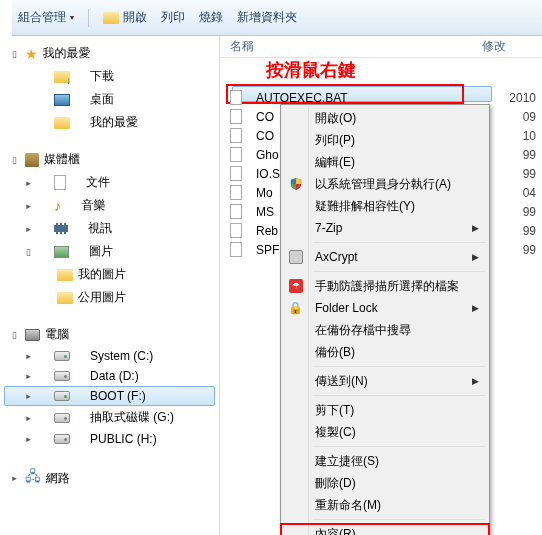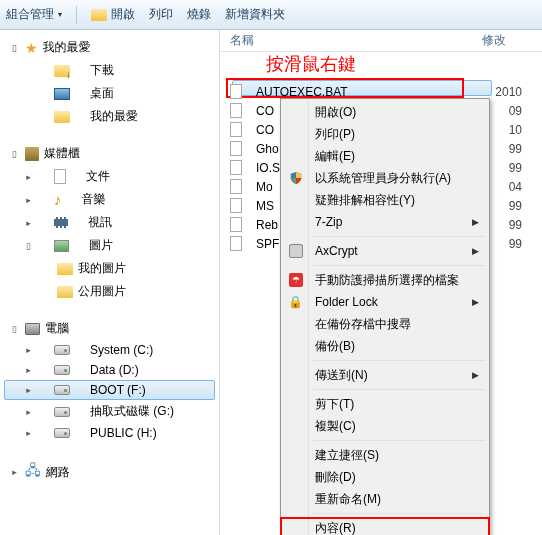--- a/index.html
+++ b/index.html
@@ -1,41 +1,41 @@
 <!DOCTYPE html>
 <html><head>
 <meta charset="utf-8">
 <style>
 * { margin: 0; padding: 0; box-sizing: border-box; font-family: "Microsoft JhengHei", "Segoe UI", sans-serif; font-size: 12px; }
 body { background: #fff; width: 542px; height: 535px; overflow: hidden; position: relative; }
 
-.toolbar { height: 30px; background: linear-gradient(#f7fbff, #dce9f5); border-bottom: 1px solid #b8c9d9; display: flex; align-items: center; padding: 0 6px; gap: 14px; color: #1a3b5d; }
+.toolbar { height: 36px; background: linear-gradient(#f7fbff, #dce9f5); border-bottom: 1px solid #b8c9d9; display: flex; align-items: center; padding: 0 6px; gap: 14px; color: #1a3b5d; margin-left: 12px; }
 .toolbar .item { display: flex; align-items: center; gap: 4px; cursor: default; }
 .toolbar .sep { width: 1px; height: 18px; background: #b8c9d9; }
 
 .main { display: flex; height: calc(100% - 30px); }
 .sidebar { width: 220px; border-right: 1px solid #d9d9d9; padding: 6px 4px; overflow-y: auto; }
 .tree-group { margin-bottom: 14px; }
 .tree-item { display: flex; align-items: center; gap: 5px; padding: 2px 4px; cursor: default; border: 1px solid transparent; border-radius: 2px; }
 .tree-item.selected { background: linear-gradient(#eaf3fb, #cde6f7); border-color: #7eb4ea; }
 .tree-item .toggle { width: 11px; height: 11px; display: inline-flex; align-items: center; justify-content: center; color: #5a5a5a; font-size: 9px; }
 .tree-item .spacer { width: 11px; display: inline-block; }
 .indent { padding-left: 18px; gap: 20px; }
 .indent2 { padding-left: 36px; }
 
 .content { flex: 1; position: relative; }
 .cols { display: flex; border-bottom: 1px solid #e3e3e3; height: 22px; align-items: center; color: #4a6b8a; }
 .cols .col-name { flex: 1; padding-left: 10px; }
 .cols .col-date { width: 60px; }
 
-.annotation { position: absolute; top: 22px; left: 46px; color: #ff0000; font-size: 18px; font-weight: 400; }
+.annotation { position: absolute; top: 22px; left: 46px; color: #ff0000; font-size: 18px; font-weight: 700; }
 
 .files { padding-top: 30px; }
 .file-row { display: flex; align-items: center; padding: 2px 10px; gap: 14px; position: relative; }
-.file-row .date { position: absolute; right: 20px; color: #444; }
+.file-row .date { position: absolute; right: 6px; color: #444; }
 .file-row .fname { white-space: nowrap; overflow: hidden; }
 
 .highlight-box { position: absolute; border: 2px solid #ff0000; }
 .hb1 { top: 48px; left: 6px; width: 238px; height: 20px; }
 .selected-file { position: absolute; top: 50px; left: 12px; right: 50px; height: 16px; background: linear-gradient(#eaf3fb, #cde6f7); border: 1px solid #7eb4ea; border-radius: 2px; z-index: -1; }
 
 .context-menu { position: absolute; top: 68px; left: 60px; width: 210px; background: #f0f0f0; border: 1px solid #979797; box-shadow: 2px 2px 4px rgba(0,0,0,0.3); padding: 2px; z-index: 100; }
 .context-menu .gutter { position: absolute; left: 2px; top: 2px; bottom: 2px; width: 26px; background: #f0f0f0; border-right: 1px solid #e0e0e0; }
 .menu-item { display: flex; align-items: center; height: 22px; padding-left: 32px; position: relative; cursor: default; }
 .menu-item .micon { position: absolute; left: 4px; width: 18px; display: flex; justify-content: center; }

